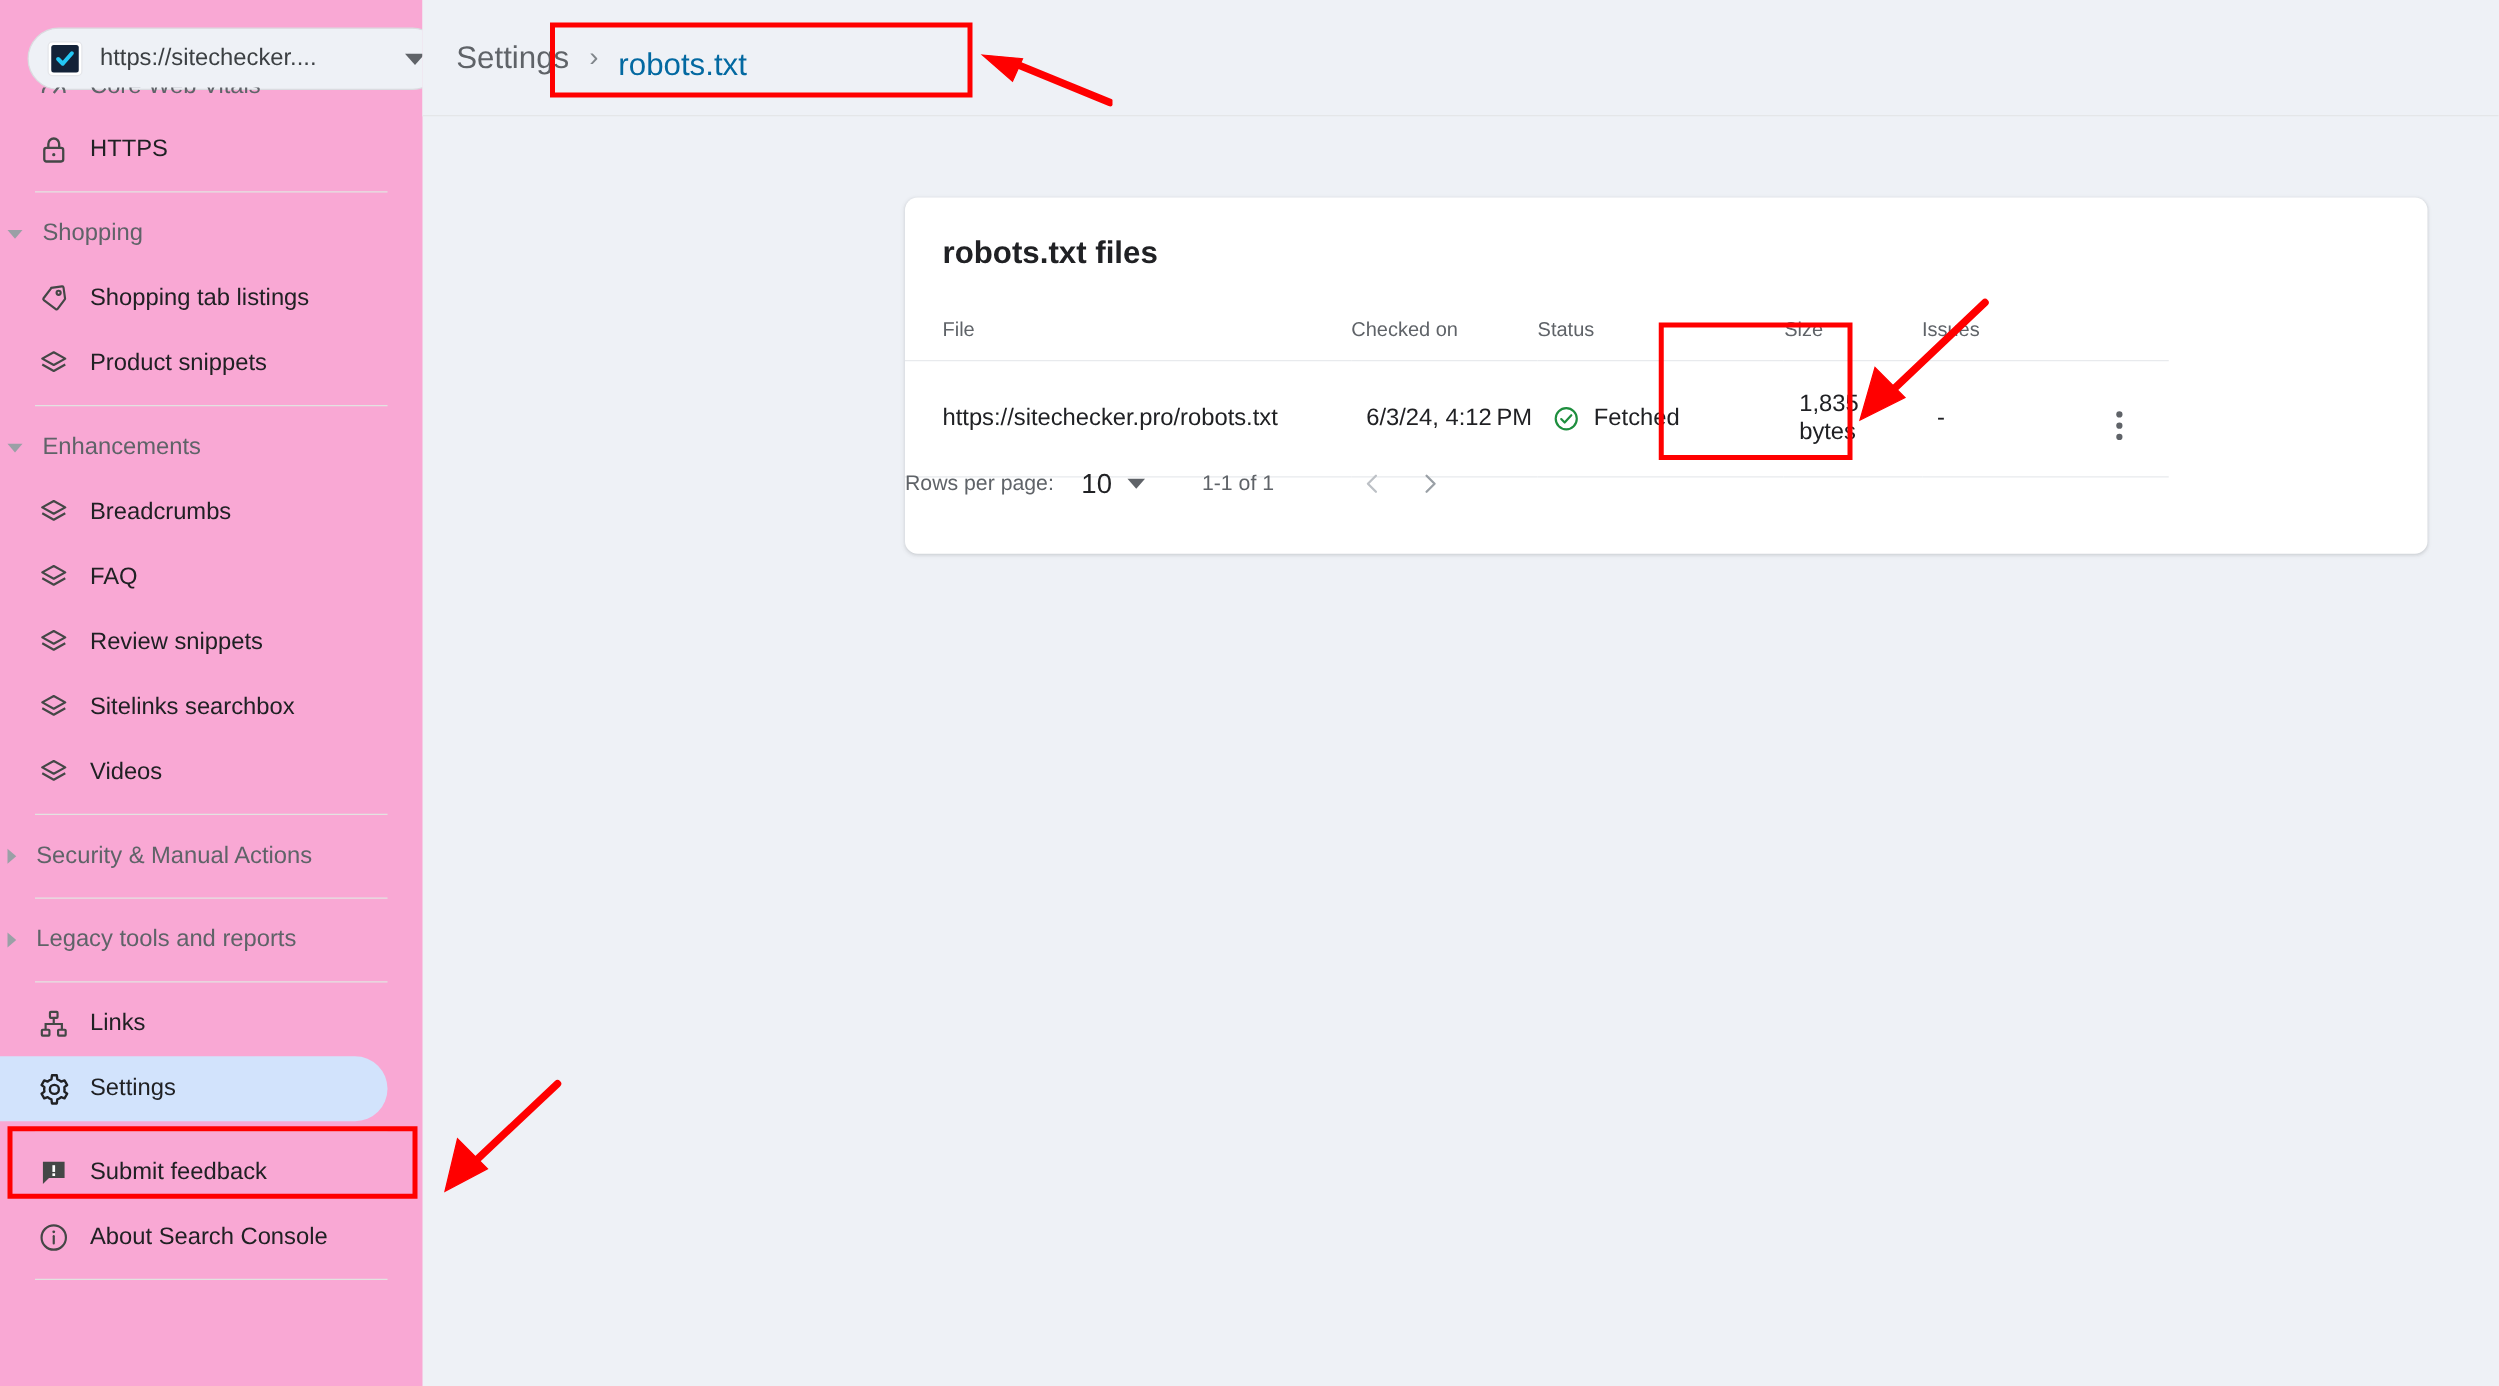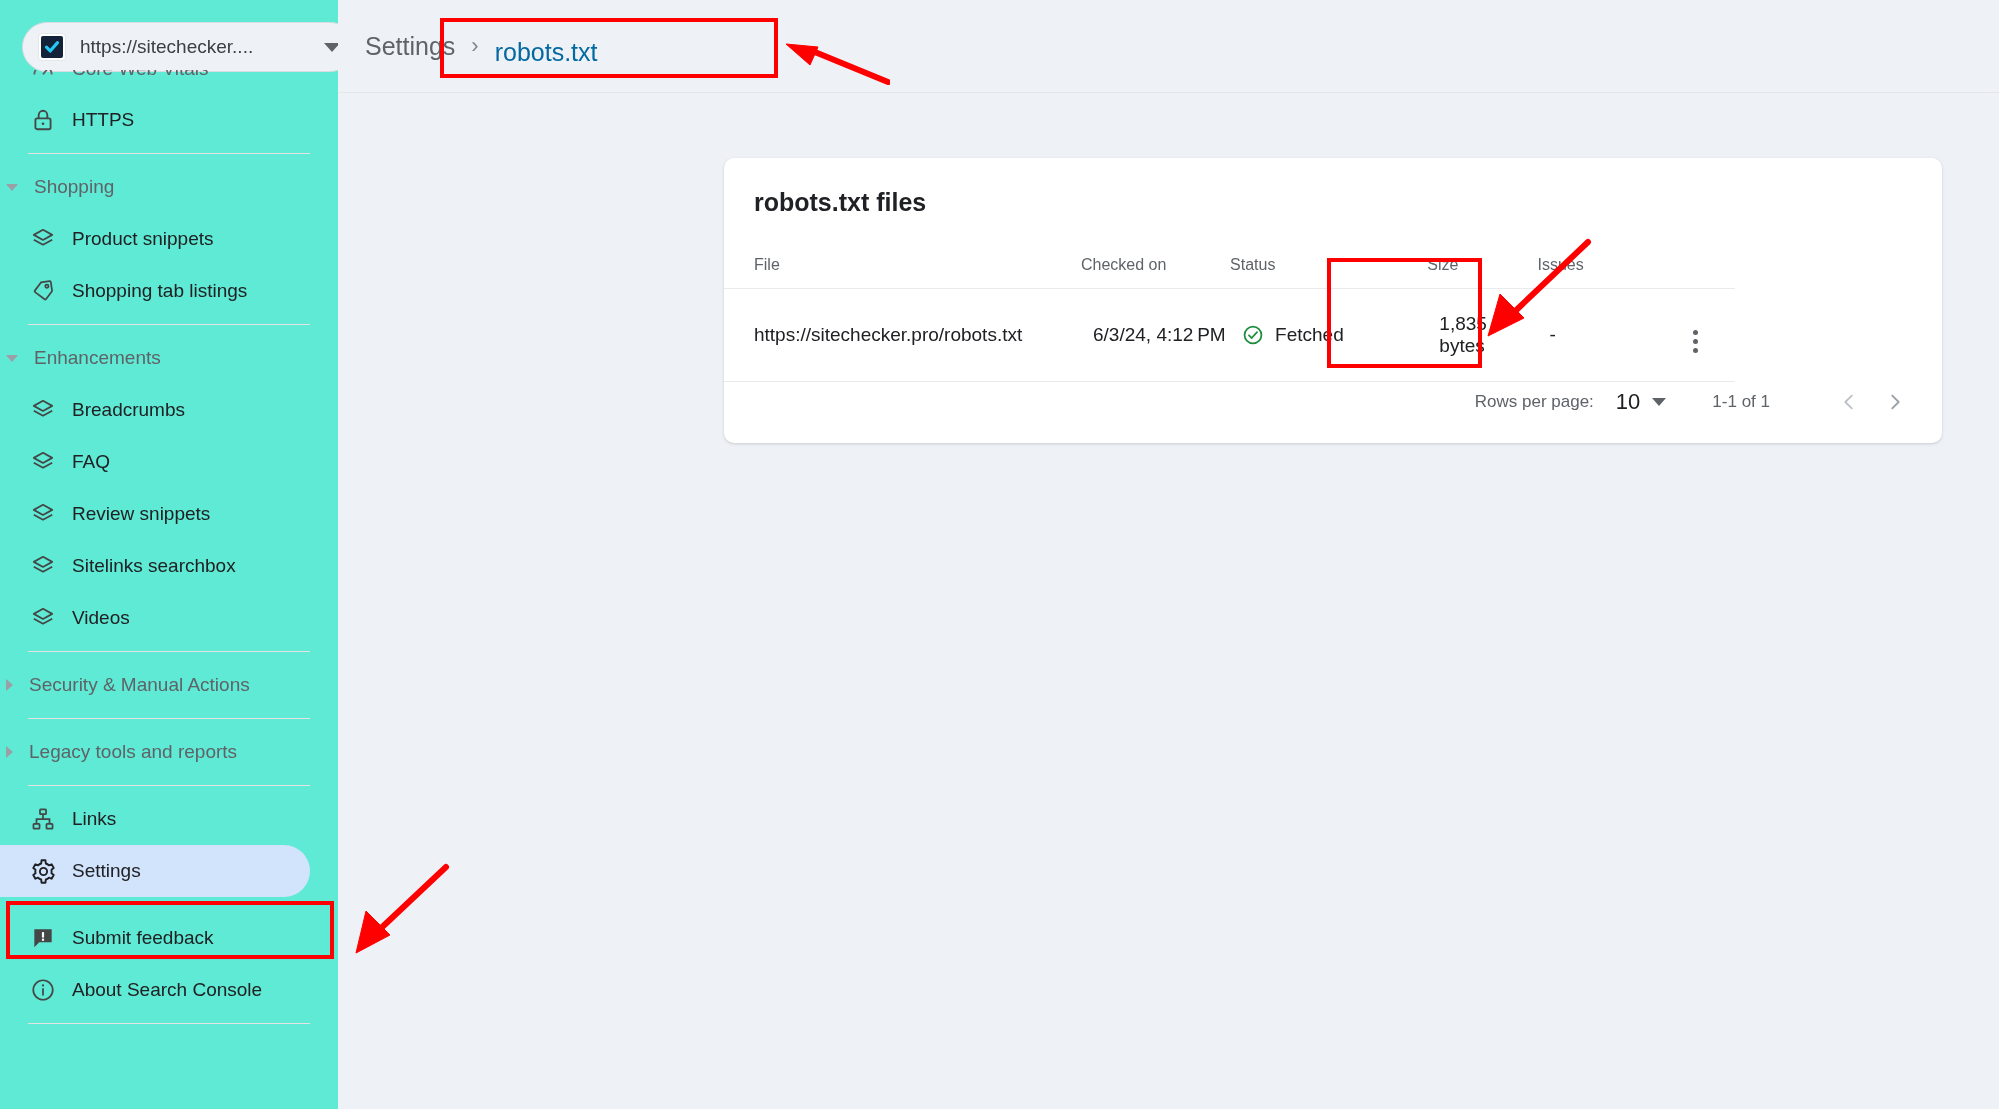--- a/index.html
+++ b/index.html
@@ -8,21 +8,21 @@
     background: #eef1f6;
     font-family: "Liberation Sans", sans-serif;
     overflow: hidden;
   }
   #root { position: relative; width: 1999px; height: 1109px; }
 
   
   .sidebar {
     position: absolute; left: 0; top: 0;
     width: 338px; height: 1109px;
-    background: #5eead4;
+    background: #f9a8d4;
     overflow: hidden;
   }
   .property-selector {
     position: absolute; left: 22px; top: 22px;
     width: 333px; height: 50px;
     border: 1px solid #dadce0;
     border-radius: 26px;
     background: #eef1f6;
     display: flex; align-items: center;
     padding: 0 14px 0 15px;
@@ -184,23 +184,23 @@
 
   .status-cell { display: flex; align-items: center; }
   .check-circle { flex: none; margin-right: 11px; }
   .kebab {
     display: inline-flex; flex-direction: column; align-items: center;
     gap: 4px; cursor: pointer;
   }
   .kebab i { width: 5px; height: 5px; border-radius: 50%; background: #5f6368; display: block; }
 
   .pagination {
-    position: absolute; left: 0; bottom: 0;
+    position: absolute; left: 0; bottom: 15px;
     width: 1218px; height: 82px;
-    display: flex; align-items: center; justify-content: flex-end;
+    display: flex; align-items: center; justify-content: flex-start;
     padding-right: 30px;
     font-size: 17px; color: #5f6368;
   }
   .rpp-label { margin-right: 22px; }
   .rpp-value { font-size: 22px; color: #202124; margin-right: 12px; }
   .rpp-caret {
     width: 0; height: 0;
     border-left: 7px solid transparent;
     border-right: 7px solid transparent;
     border-top: 8px solid #5f6368;
@@ -268,35 +268,35 @@
       <div class="nav-divider"></div>
 
       <div class="nav-group">
         <span class="tri-down"></span>
         <span class="glbl">Shopping</span>
       </div>
 
       <div class="nav-item">
         <span class="ico">
           <svg width="26" height="26" viewBox="0 0 24 24" fill="none" stroke="#444746" stroke-width="1.6" stroke-linejoin="round">
+            <path d="M11.2 3.8 H19.3 a1 1 0 0 1 1 1 v8.1 a1 1 0 0 1 -0.3 0.7 l-6.2 6.2 a1 1 0 0 1 -1.4 0 l-7.8 -7.8 a1 1 0 0 1 0 -1.4 l6.2 -6.2 a1 1 0 0 1 0.7 -0.3 z" transform="rotate(-8 12 12)"></path>
+            <circle cx="15.6" cy="7.6" r="1.5"></circle>
+          </svg>
+        </span>
+        <span class="lbl">Shopping tab listings</span>
+      </div>
+
+      <div class="nav-item">
+        <span class="ico">
+          <svg width="26" height="26" viewBox="0 0 24 24" fill="none" stroke="#444746" stroke-width="1.6" stroke-linejoin="round">
             <path d="M12 3.5 L20.5 8.2 L12 12.9 L3.5 8.2 Z"></path>
             <path d="M3.5 12.6 L12 17.3 L20.5 12.6"></path>
           </svg>
         </span>
         <span class="lbl">Product snippets</span>
-      </div>
-
-      <div class="nav-item">
-        <span class="ico">
-          <svg width="26" height="26" viewBox="0 0 24 24" fill="none" stroke="#444746" stroke-width="1.6" stroke-linejoin="round">
-            <path d="M11.2 3.8 H19.3 a1 1 0 0 1 1 1 v8.1 a1 1 0 0 1 -0.3 0.7 l-6.2 6.2 a1 1 0 0 1 -1.4 0 l-7.8 -7.8 a1 1 0 0 1 0 -1.4 l6.2 -6.2 a1 1 0 0 1 0.7 -0.3 z" transform="rotate(-8 12 12)"></path>
-            <circle cx="15.6" cy="7.6" r="1.5"></circle>
-          </svg>
-        </span>
-        <span class="lbl">Shopping tab listings</span>
       </div>
 
       <div class="nav-divider"></div>
 
       <div class="nav-group">
         <span class="tri-down"></span>
         <span class="glbl">Enhancements</span>
       </div>
 
       <div class="nav-item">

